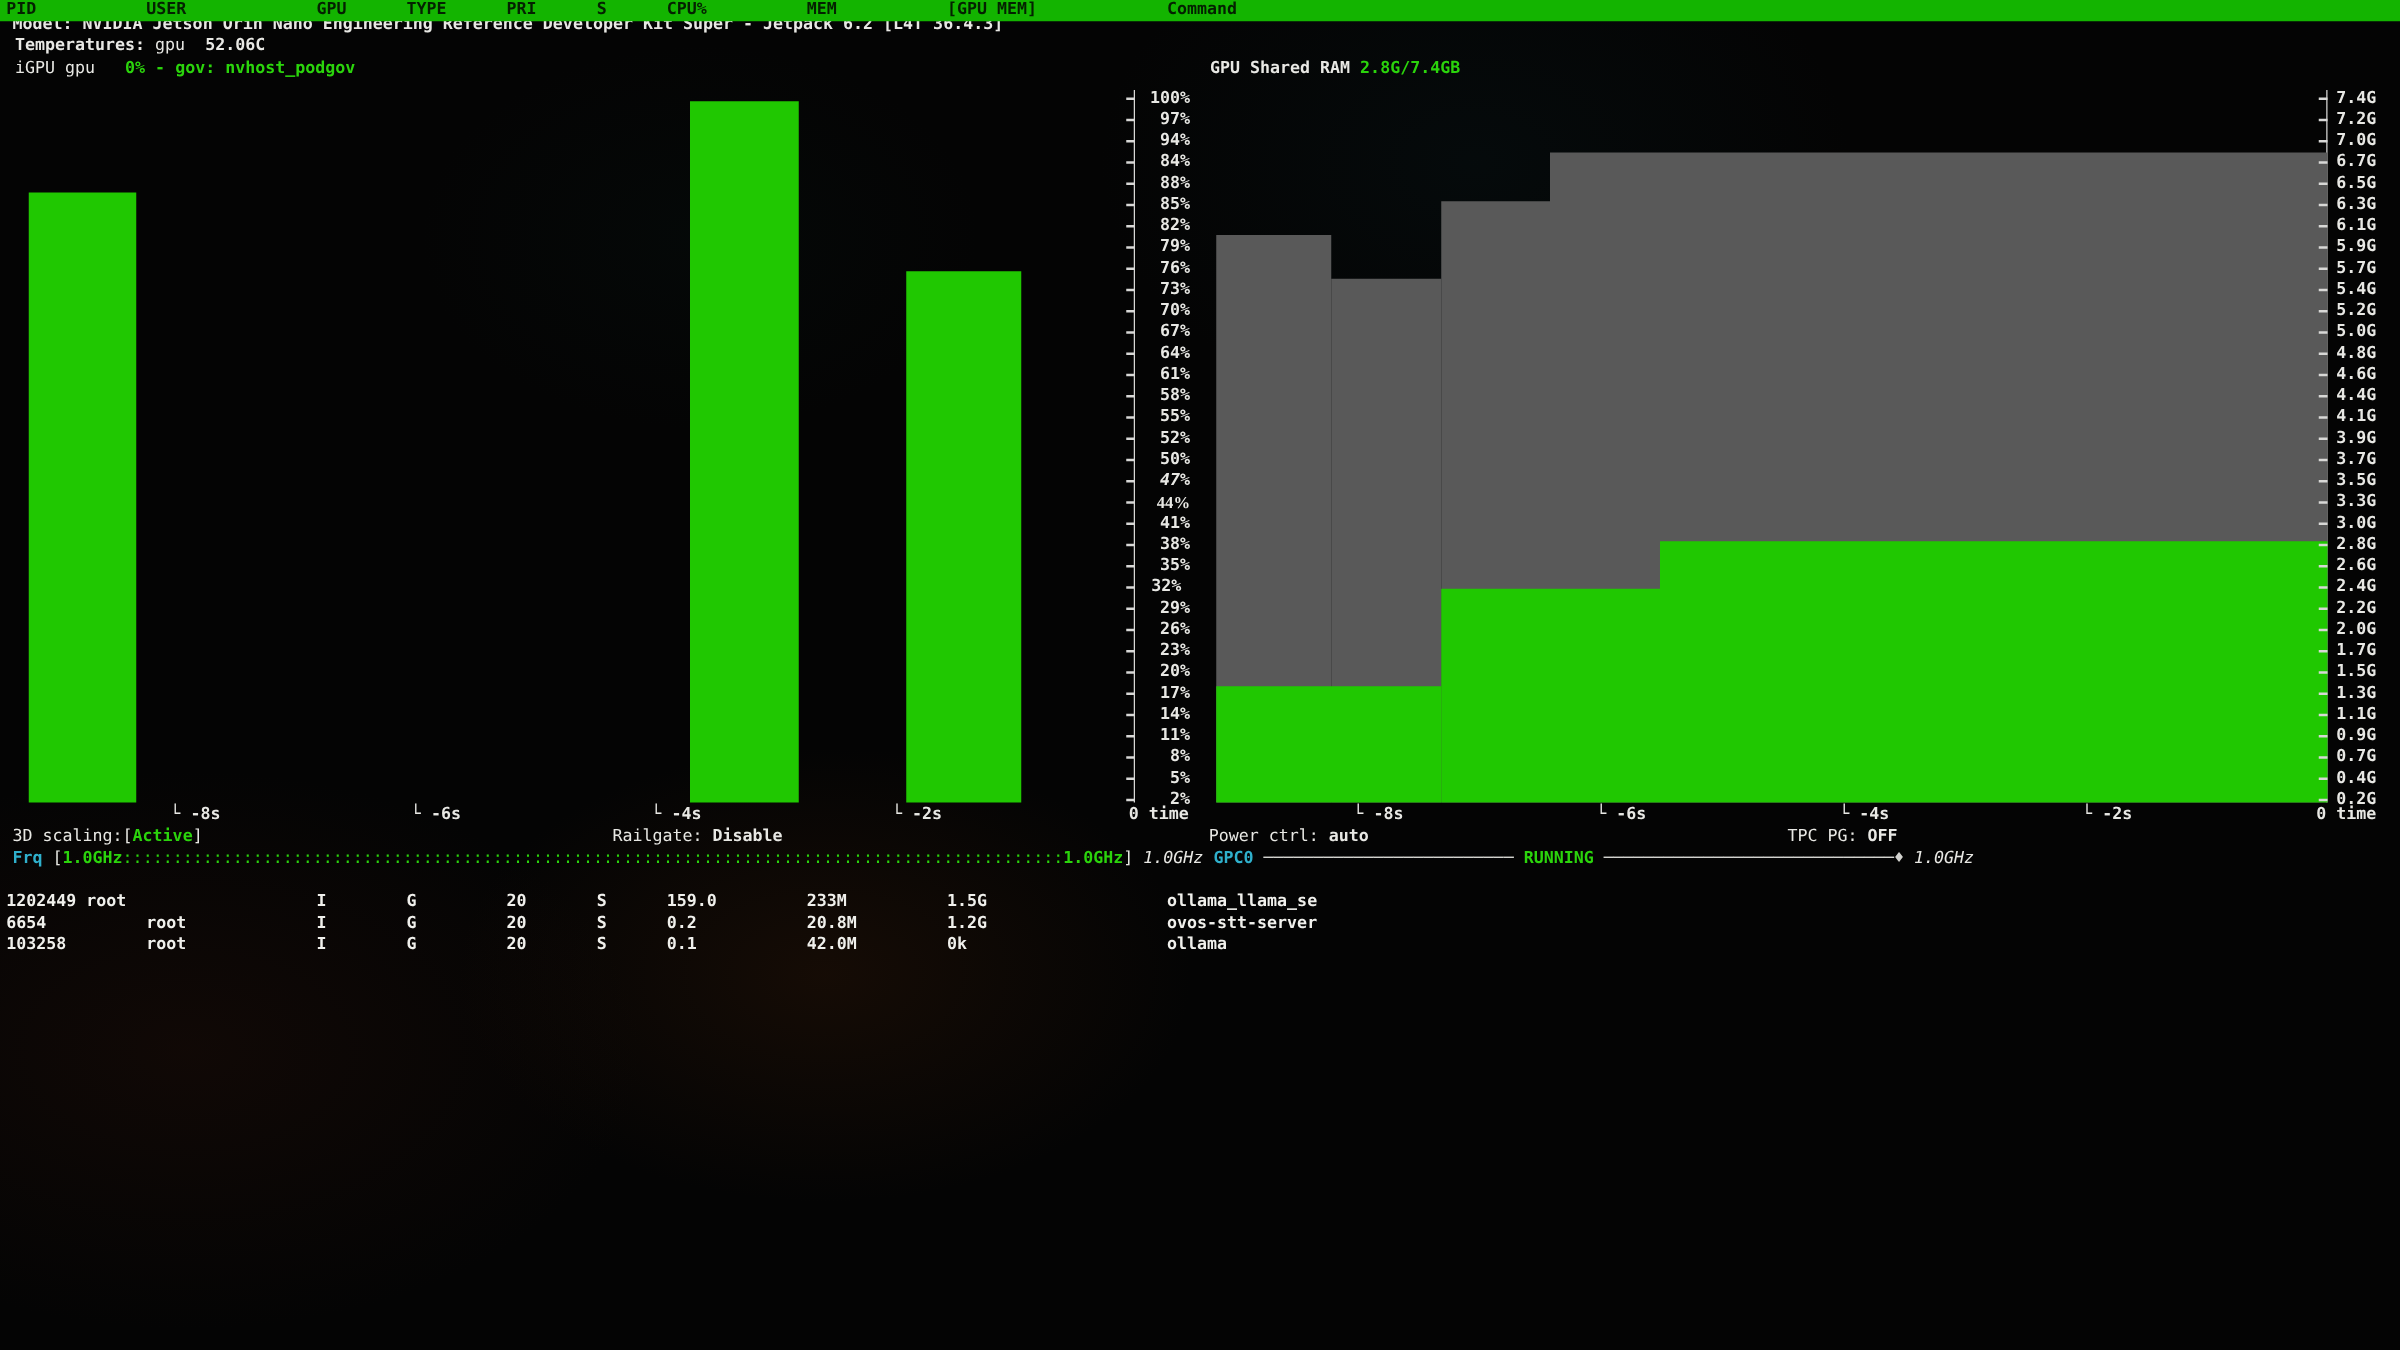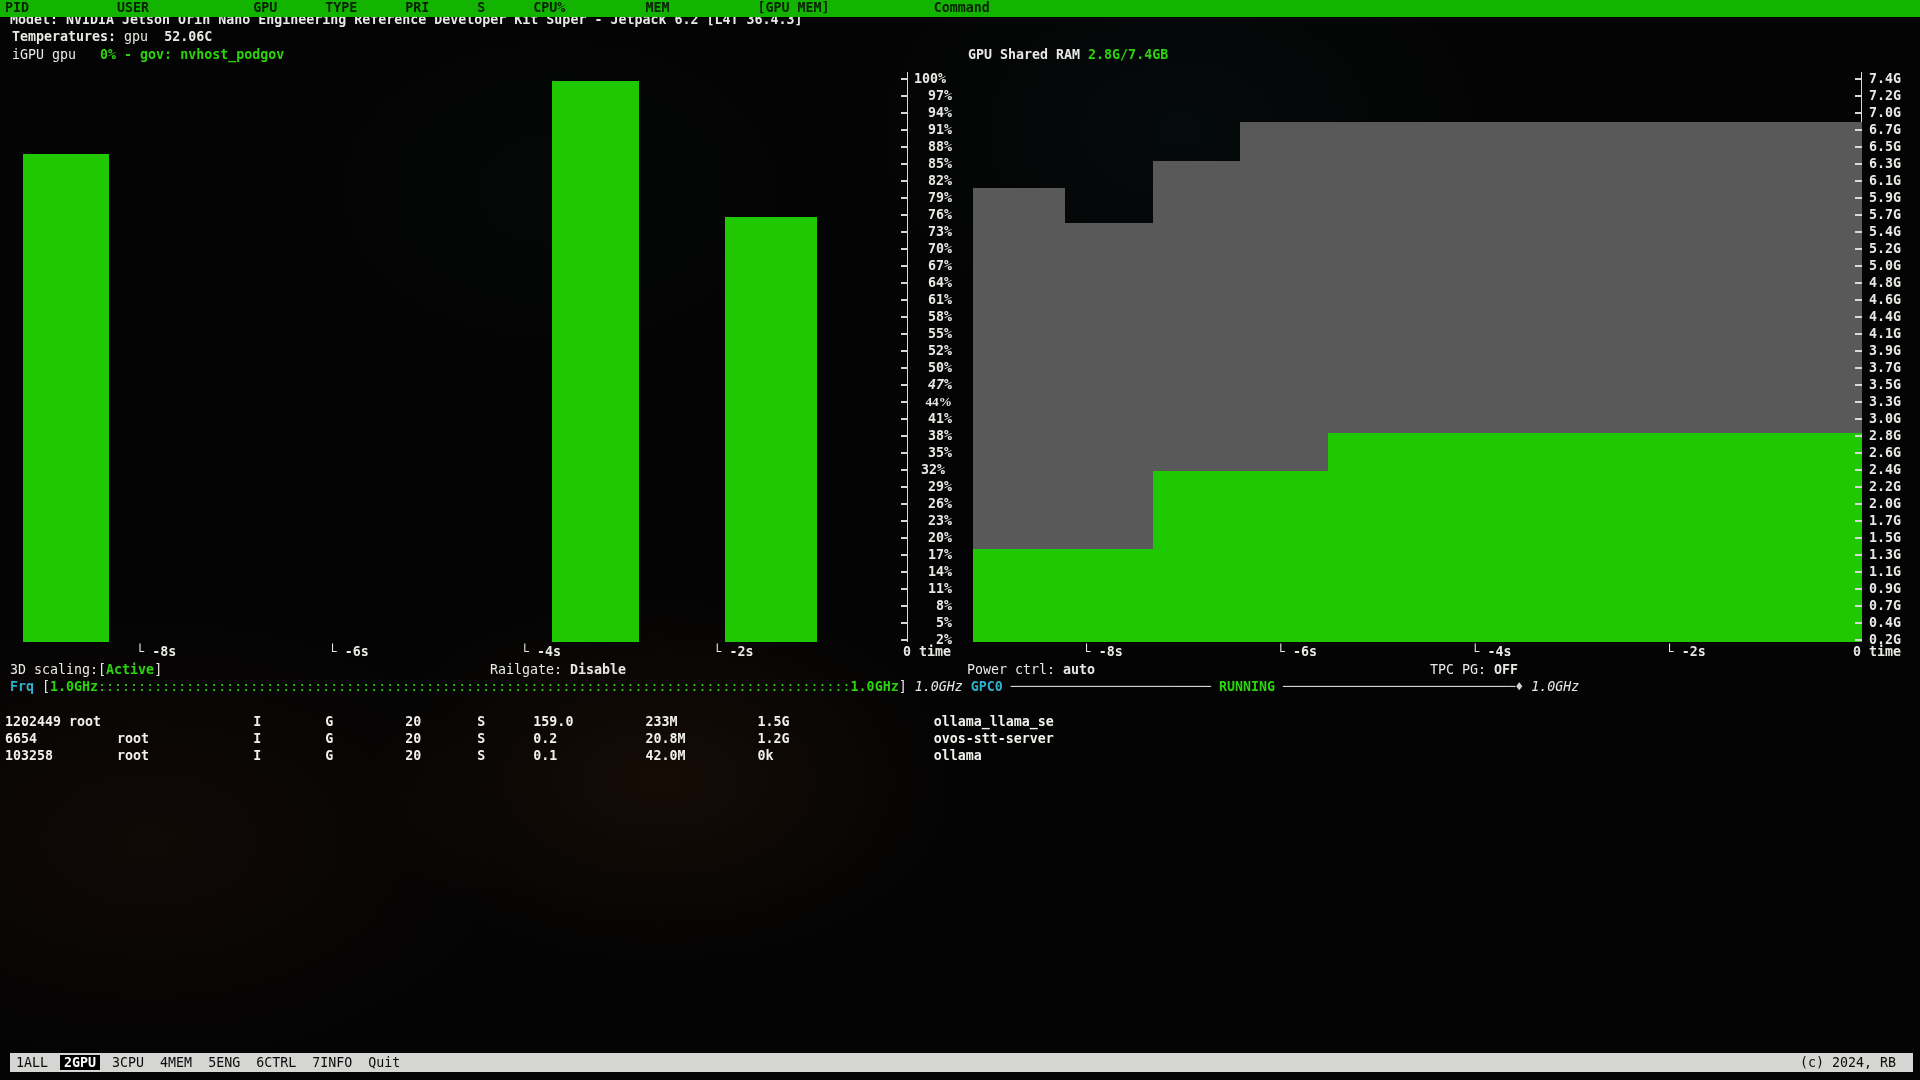--- a/index.html
+++ b/index.html
@@ -69,27 +69,27 @@
   <div class="plot" id="plot-ram" style="left:973px; top:72px; width:889px; height:570px;">
       <div class="step" style="left:0.0px; width:92.3px; top:116.3px; height:453.7px; background:#595959;"></div>
       <div class="step" style="left:92.3px; width:87.4px; top:151.2px; height:418.8px; background:#595959;"></div>
       <div class="step" style="left:179.7px; width:87.4px; top:89.2px; height:480.8px; background:#595959;"></div>
       <div class="step" style="left:267.2px; width:621.8px; top:50.4px; height:519.6px; background:#595959;"></div>
       <div class="step" style="left:0.0px; width:179.7px; top:476.9px; height:93.1px; background:#20c801;"></div>
       <div class="step" style="left:179.7px; width:174.9px; top:399.4px; height:170.6px; background:#20c801;"></div>
       <div class="step" style="left:354.6px; width:534.4px; top:360.6px; height:209.4px; background:#20c801;"></div>
     </div>
   <div id="axes-layer">
-      <div class="ylabel" style="left:914px; top:72.0px; width:38px; ">100%</div>
+      <div class="ylabel" style="left:914px; top:72.0px; width:38px; text-align:right;">100%</div>
       <div class="ytick" style="left:901px; top:78.0px;"></div>
       <div class="ylabel" style="left:914px; top:89.0px; width:38px; text-align:right;">97%</div>
       <div class="ytick" style="left:901px; top:95.0px;"></div>
       <div class="ylabel" style="left:914px; top:106.0px; width:38px; text-align:right;">94%</div>
       <div class="ytick" style="left:901px; top:112.0px;"></div>
-      <div class="ylabel" style="left:914px; top:123.0px; width:38px; text-align:right;">91%</div>
+      <div class="ylabel" style="left:914px; top:123.0px; width:38px; text-align:right;">84%</div>
       <div class="ytick" style="left:901px; top:129.0px;"></div>
       <div class="ylabel" style="left:914px; top:140.0px; width:38px; text-align:right;">88%</div>
       <div class="ytick" style="left:901px; top:146.0px;"></div>
       <div class="ylabel" style="left:914px; top:157.0px; width:38px; text-align:right;">85%</div>
       <div class="ytick" style="left:901px; top:163.0px;"></div>
       <div class="ylabel" style="left:914px; top:174.0px; width:38px; text-align:right;">82%</div>
       <div class="ytick" style="left:901px; top:180.0px;"></div>
       <div class="ylabel" style="left:914px; top:191.0px; width:38px; text-align:right;">79%</div>
       <div class="ytick" style="left:901px; top:197.0px;"></div>
       <div class="ylabel" style="left:914px; top:208.0px; width:38px; text-align:right;">76%</div>
@@ -234,27 +234,14 @@
 
   <div class="row" style="left:10px; top:678px;"><span class="cyan">Frq</span><span> [</span><span class="green b">1.0GHz</span><span class="green" id="frq-fill">::::::::::::::::::::::::::::::::::::::::::::::::::::::::::::::::::::::::::::::::::::::::::::::</span><span class="green b">1.0GHz</span><span>] </span><span class="it">1.0GHz</span><span> </span><span class="cyan">GPC0</span><span class="dim"> ───────────────────────── </span><span class="green b">RUNNING</span><span class="dim"> ─────────────────────────────♦ </span><span class="it">1.0GHz</span></div>
 
   <div id="table-header"><span style="padding-left:5px;">PID           USER             GPU      TYPE      PRI      S      CPU%          MEM           [GPU MEM]             Command</span></div>
   <div id="table-rows">
       <div class="proc-row" style="top:714.0px;"><span style="padding-left: 5px;">1202449 root                   I        G         20       S      159.0         233M          1.5G                  ollama_llama_se</span></div>
       <div class="proc-row" style="top:731.2px;"><span style="padding-left: 5px;">6654          root             I        G         20       S      0.2           20.8M         1.2G                  ovos-stt-server</span></div>
       <div class="proc-row" style="top:748.4px;"><span style="padding-left: 5px;">103258        root             I        G         20       S      0.1           42.0M         0k                    ollama</span></div>
     </div>
 
-  <div id="footer-bar">
-    <div id="footer-items" style="display:flex; gap:16px;">
-        <div class="fitem">1ALL</div>
-        <div class="fitem sel">2GPU</div>
-        <div class="fitem">3CPU</div>
-        <div class="fitem">4MEM</div>
-        <div class="fitem">5ENG</div>
-        <div class="fitem">6CTRL</div>
-        <div class="fitem">7INFO</div>
-        <div class="fitem">Quit</div>
-      </div>
-    <div id="copyright">(c) 2024, RB</div>
-  </div>
 
 </div>
 
 </body></html>

